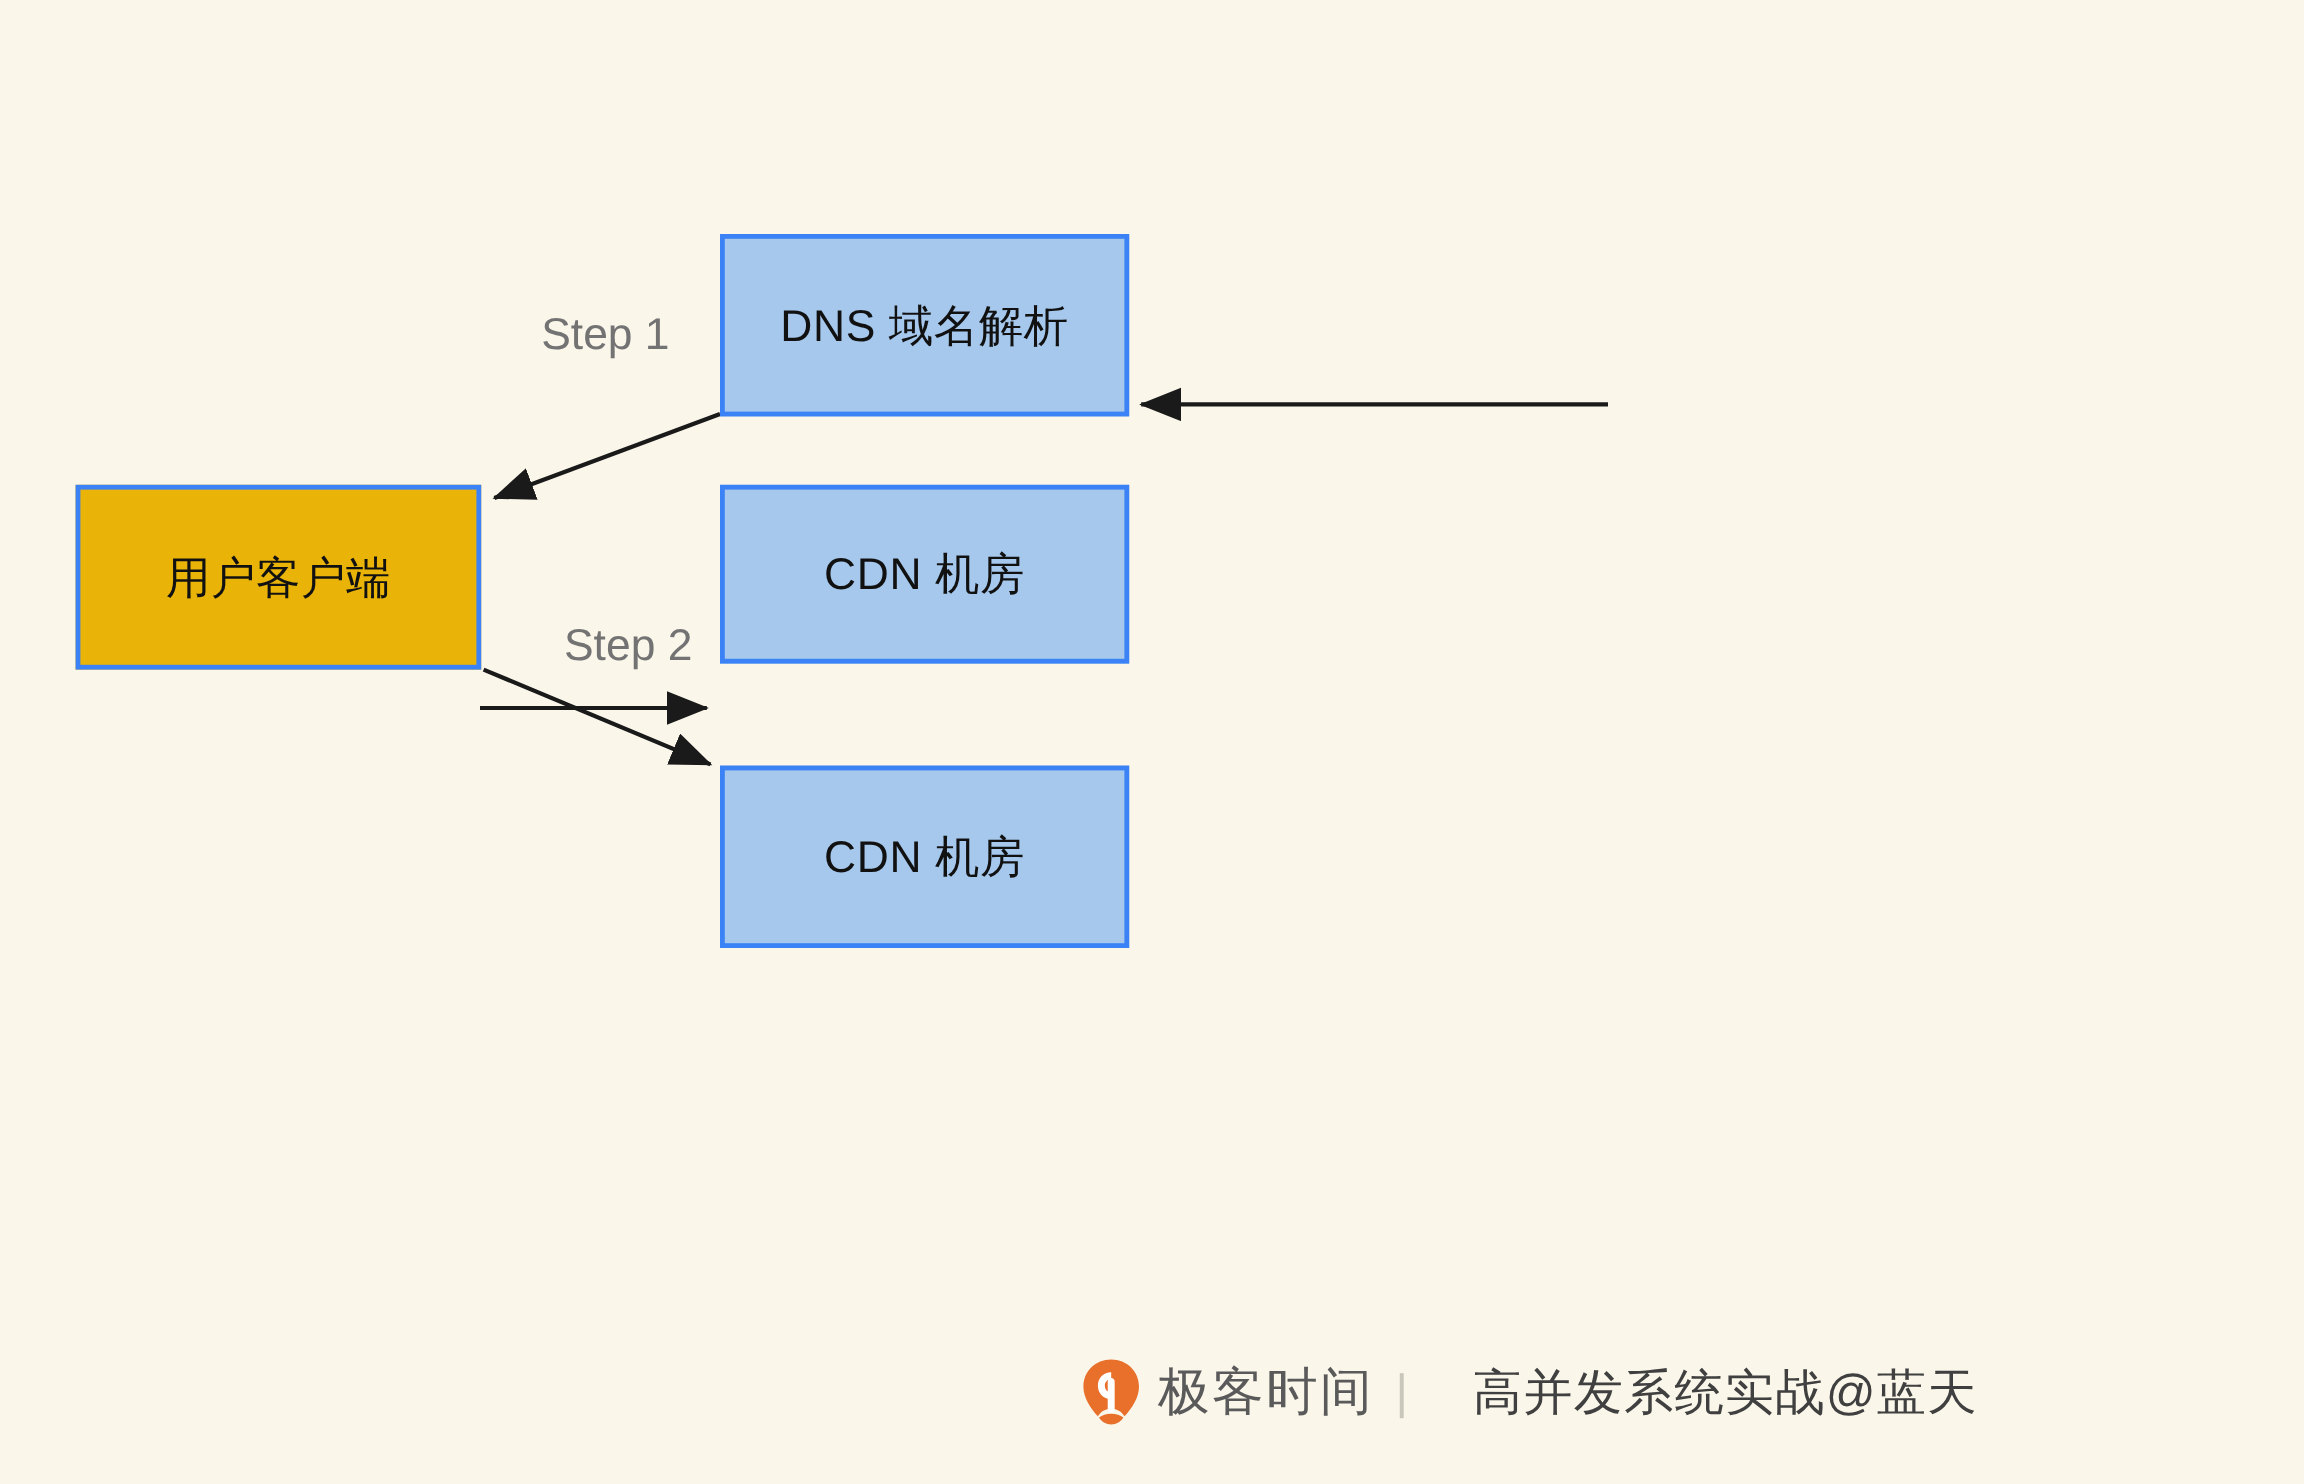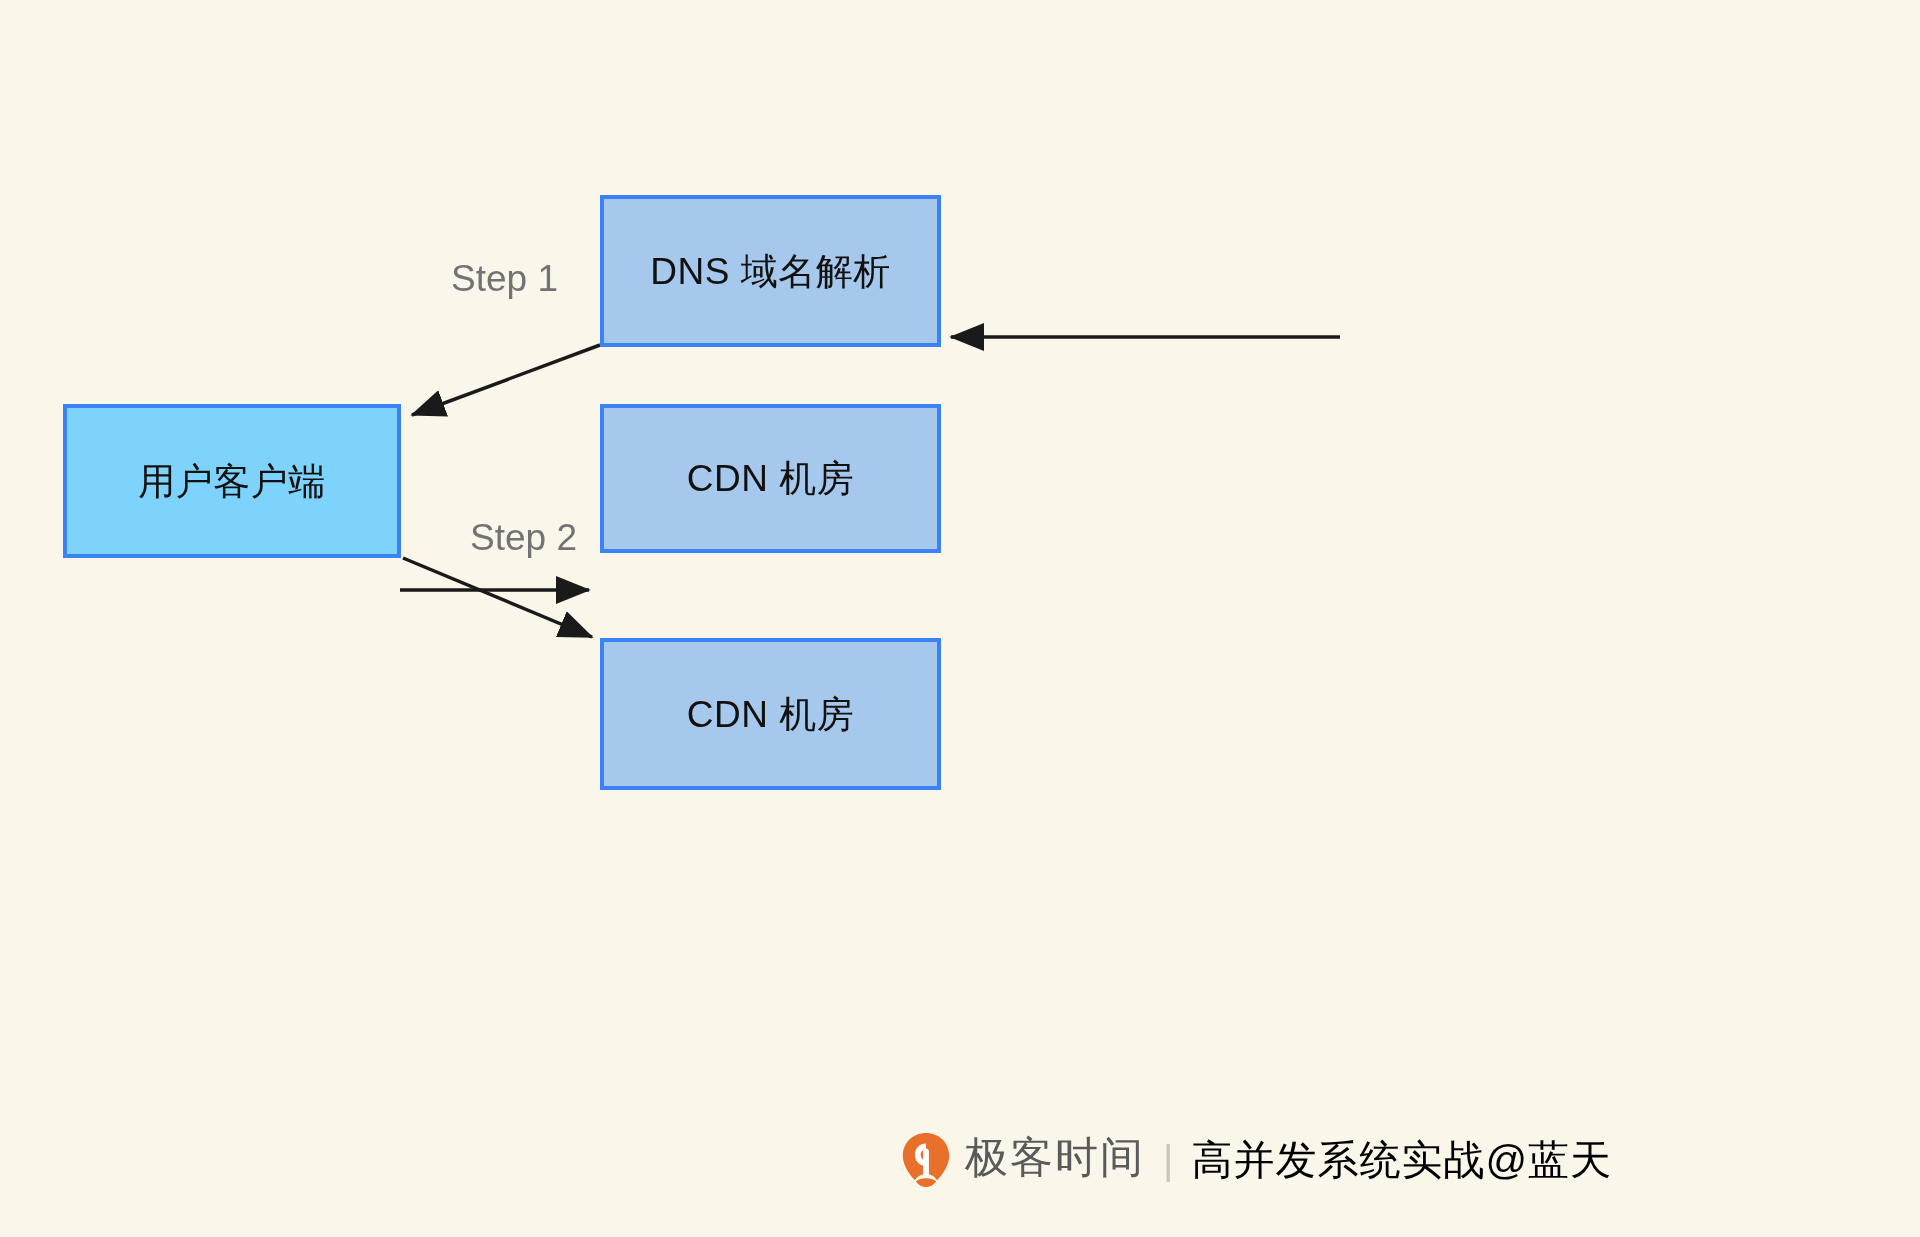--- a/index.html
+++ b/index.html
@@ -23,21 +23,21 @@
     position: absolute;
     box-sizing: border-box;
     border: 4px solid #3b82f6;
     display: flex;
     align-items: center;
     justify-content: center;
     color: #111111;
     letter-spacing: 0.5px;
   }
   .node-blue { background: #a6c8ec; }
-  .node-yellow { background: #7dd3fc; }
+  .node-yellow { background: #eab308; }
   .node-label {
     font-size: 37px;
     line-height: 1;
     white-space: nowrap;
   }
   .edge-label {
     position: absolute;
     font-size: 37px;
     color: #737373;
     white-space: nowrap;
@@ -71,33 +71,34 @@
     width: 52px;
     height: 56px;
     margin-right: 13px;
     flex: none;
   }
   .wm-brand {
     font-size: 43px;
     color: #5a5a5a;
     letter-spacing: 2px;
     line-height: 1;
-    font-family: Liberation Mono, monospace;
+    font-family: Liberation Sans, sans-serif;
   }
   .wm-sep {
     color: #c9c6bb;
     font-size: 40px;
     margin: 0 18px;
     line-height: 1;
   }
   .wm-course {
     font-size: 41px;
-    color: #000000;
+    color: #404040;
     letter-spacing: 1px;
     line-height: 1;
+    margin-left: 36px;
   }
 </style>
 </head>
 <body>
 
 <div id="canvas">
 
   <svg id="arrow-layer" viewBox="0 0 1920 1237" width="1920" height="1237">
     <defs>
       <marker id="ah" markerWidth="12" markerHeight="12" refX="9.5" refY="4" orient="auto" markerUnits="strokeWidth">

